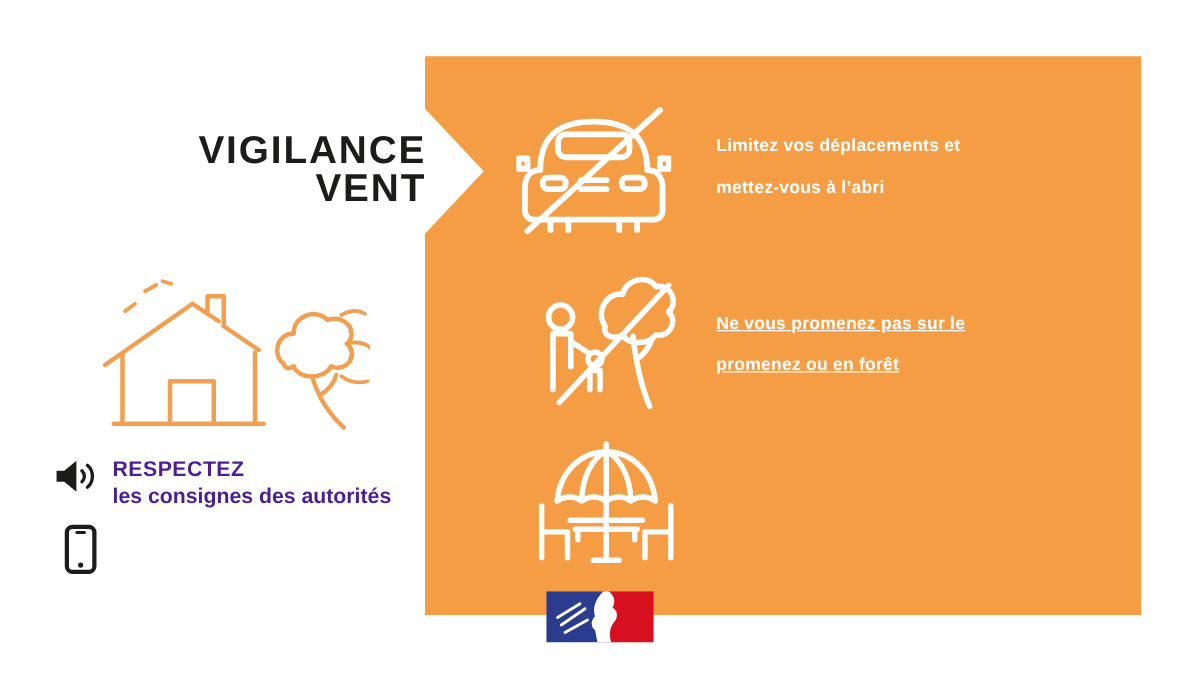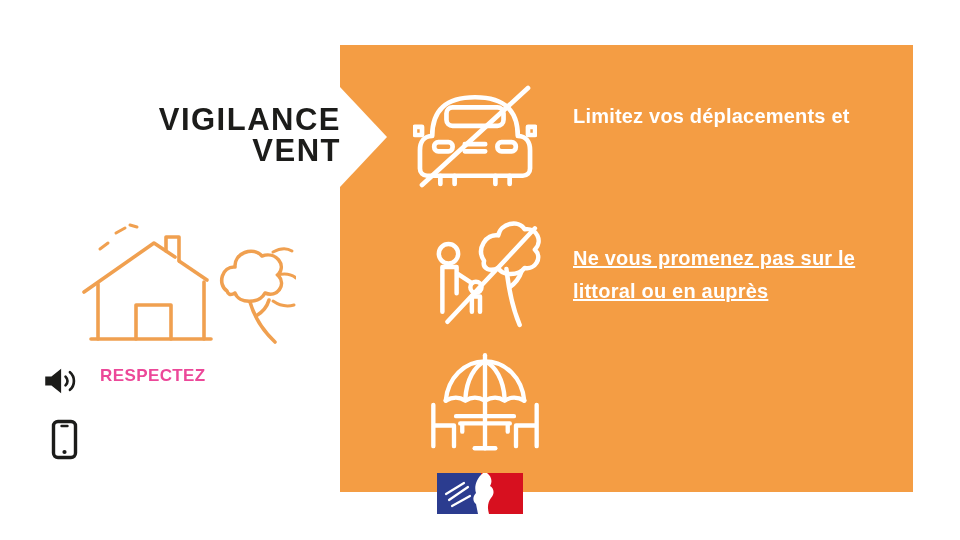--- a/index.html
+++ b/index.html
@@ -4,41 +4,41 @@
 <style>
   html,body{margin:0;padding:0;background:#ffffff;}
   .stage{position:relative;width:960px;height:540px;background:#ffffff;overflow:hidden;
          font-family:"Liberation Sans",sans-serif;}
 
   
   .title{position:absolute;left:0;top:104px;width:341px;text-align:right;
          color:#1c1c1a;font-weight:bold;font-size:31px;line-height:31px;letter-spacing:1.5px;}
   .illustration{position:absolute;left:78px;top:218px;width:218px;height:128px;}
 
-  .advice{position:absolute;left:100px;color:#ec4899;}
+  .advice{position:absolute;left:90px;color:#4c1d95;}
   .advice .head{font-size:17px;font-weight:bold;letter-spacing:.4px;line-height:21px;}
   .advice .line{font-size:17px;font-weight:600;line-height:21px;}
   .advice-1{top:365px;}
   .advice-2{top:422px;}
   .speaker-wrap{position:absolute;left:43px;top:366px;width:38px;height:30px;}
   .phone-wrap{position:absolute;left:51px;top:419px;width:27px;height:41px;}
 
   
   .panel{position:absolute;left:340px;top:45px;width:573px;height:447px;background:#F49D44;}
   .notch{position:absolute;left:340px;top:87px;width:0;height:0;
          border-top:50px solid transparent;border-bottom:50px solid transparent;
          border-left:47px solid #ffffff;}
 
   .row-icon{position:absolute;}
   .icon-car{left:413px;top:83px;width:124px;height:106px;}
   .icon-walk{left:419px;top:214px;width:122px;height:114px;}
   .icon-table{left:423px;top:350px;width:124px;height:120px;}
 
   .row-text{position:absolute;left:573px;width:340px;color:#ffffff;
-            font-size:20px;font-weight:bold;line-height:33px;letter-spacing:.2px;}
+            font-size:14px;font-weight:bold;line-height:33px;letter-spacing:.2px;}
   .text-1{top:100px;}
   .text-2{top:242px;text-decoration:underline;}
   .text-3{top:367px;}
 
   .flag{position:absolute;left:437px;top:473px;width:86px;height:41px;}
 
   svg{display:block;width:100%;height:100%;}
 </style>
 </head>
 <body>
@@ -77,20 +77,21 @@
 
   <div class="speaker-wrap">
     <svg viewBox="0 0 42 34">
       <path d="M2,12 H9 L20,3 V31 L9,22 H2 Z" fill="#1c1c1a"></path>
       <path d="M25,12 C28,15 28,19 25,22" fill="none" stroke="#1c1c1a" stroke-width="3" stroke-linecap="round"></path>
       <path d="M30,7 C36,12 36,22 30,27" fill="none" stroke="#1c1c1a" stroke-width="3" stroke-linecap="round"></path>
     </svg>
   </div>
   <div class="advice advice-1">
     <div class="head">RESPECTEZ</div>
+    <div class="line">les consignes des autorités</div>
   </div>
 
   <div class="phone-wrap">
     <svg viewBox="0 0 27 41">
       <rect x="2.5" y="2.5" width="22" height="36" rx="4.5" fill="none" stroke="#1c1c1a" stroke-width="3.4"></rect>
       <path d="M10.5,7 H16.5" stroke="#1c1c1a" stroke-width="2.4" stroke-linecap="round"></path>
       <circle cx="13.5" cy="33" r="2.1" fill="#1c1c1a"></circle>
     </svg>
   </div>
 
@@ -105,41 +106,42 @@
       <rect x="112" y="43" width="7" height="8"></rect>
       <rect x="20" y="58" width="18" height="9" rx="4"></rect>
       <rect x="82" y="58" width="18" height="9" rx="4"></rect>
       <path d="M50,60 H70 M50,67 H70"></path>
       <path d="M26,91 v8 M40,91 v8 M80,91 v8 M94,91 v8"></path>
       <path d="M8,100 L112,5"></path>
     </svg>
   </div>
   <div class="row-text text-1">
     <div>Limitez vos déplacements et</div>
+    <div>mettez-vous à l’abri</div>
   </div>
 
   <div class="row-icon icon-walk">
     <svg viewBox="0 0 120 112" fill="none" stroke="#ffffff" stroke-width="4.4" stroke-linecap="round" stroke-linejoin="round">
 
       <path d="M64,46 C56,34 66,19 78,21 C80,9 98,5 104,15 C116,13 122,27 114,35 C122,43 114,55 104,53 C98,61 82,61 78,53 C70,57 62,54 64,46 Z"></path>
       <path d="M86,54 C88,72 91,90 99,109"></path>
       <path d="M89,72 C95,68 99,62 101,56"></path>
 
       <circle cx="29" cy="39" r="9.5"></circle>
       <path d="M23,52 H37 M23,52 V96 M37,52 V78 M23,78 V96 M37,58 L52,68"></path>
 
       <circle cx="56" cy="72" r="5.5"></circle>
       <path d="M52,81 V96 M60,81 V96 M52,81 H60"></path>
 
       <path d="M28,106 L114,14"></path>
     </svg>
   </div>
   <div class="row-text text-2">
     <div>Ne vous promenez pas sur le</div>
-    <div>littoral ou en auprès</div>
+    <div>promenez ou en forêt</div>
   </div>
 
   <div class="row-icon icon-table">
     <svg viewBox="0 0 120 110" fill="none" stroke="#ffffff" stroke-width="4.2" stroke-linecap="round" stroke-linejoin="round">
       <path d="M60,8 V2"></path>
       <path d="M22,46 C24,24 40,8 60,8 C80,8 96,24 98,46"></path>
       <path d="M98,46 Q88,40 79,46 Q70,40 60,46 Q50,40 41,46 Q32,40 22,46"></path>
       <path d="M41,44 C42,26 50,12 60,8 M79,44 C78,26 70,12 60,8"></path>
       <path d="M60,8 V92"></path>
       <path d="M32,61 H88 M36,68 H84 M38,68 V76 M82,68 V76"></path>

